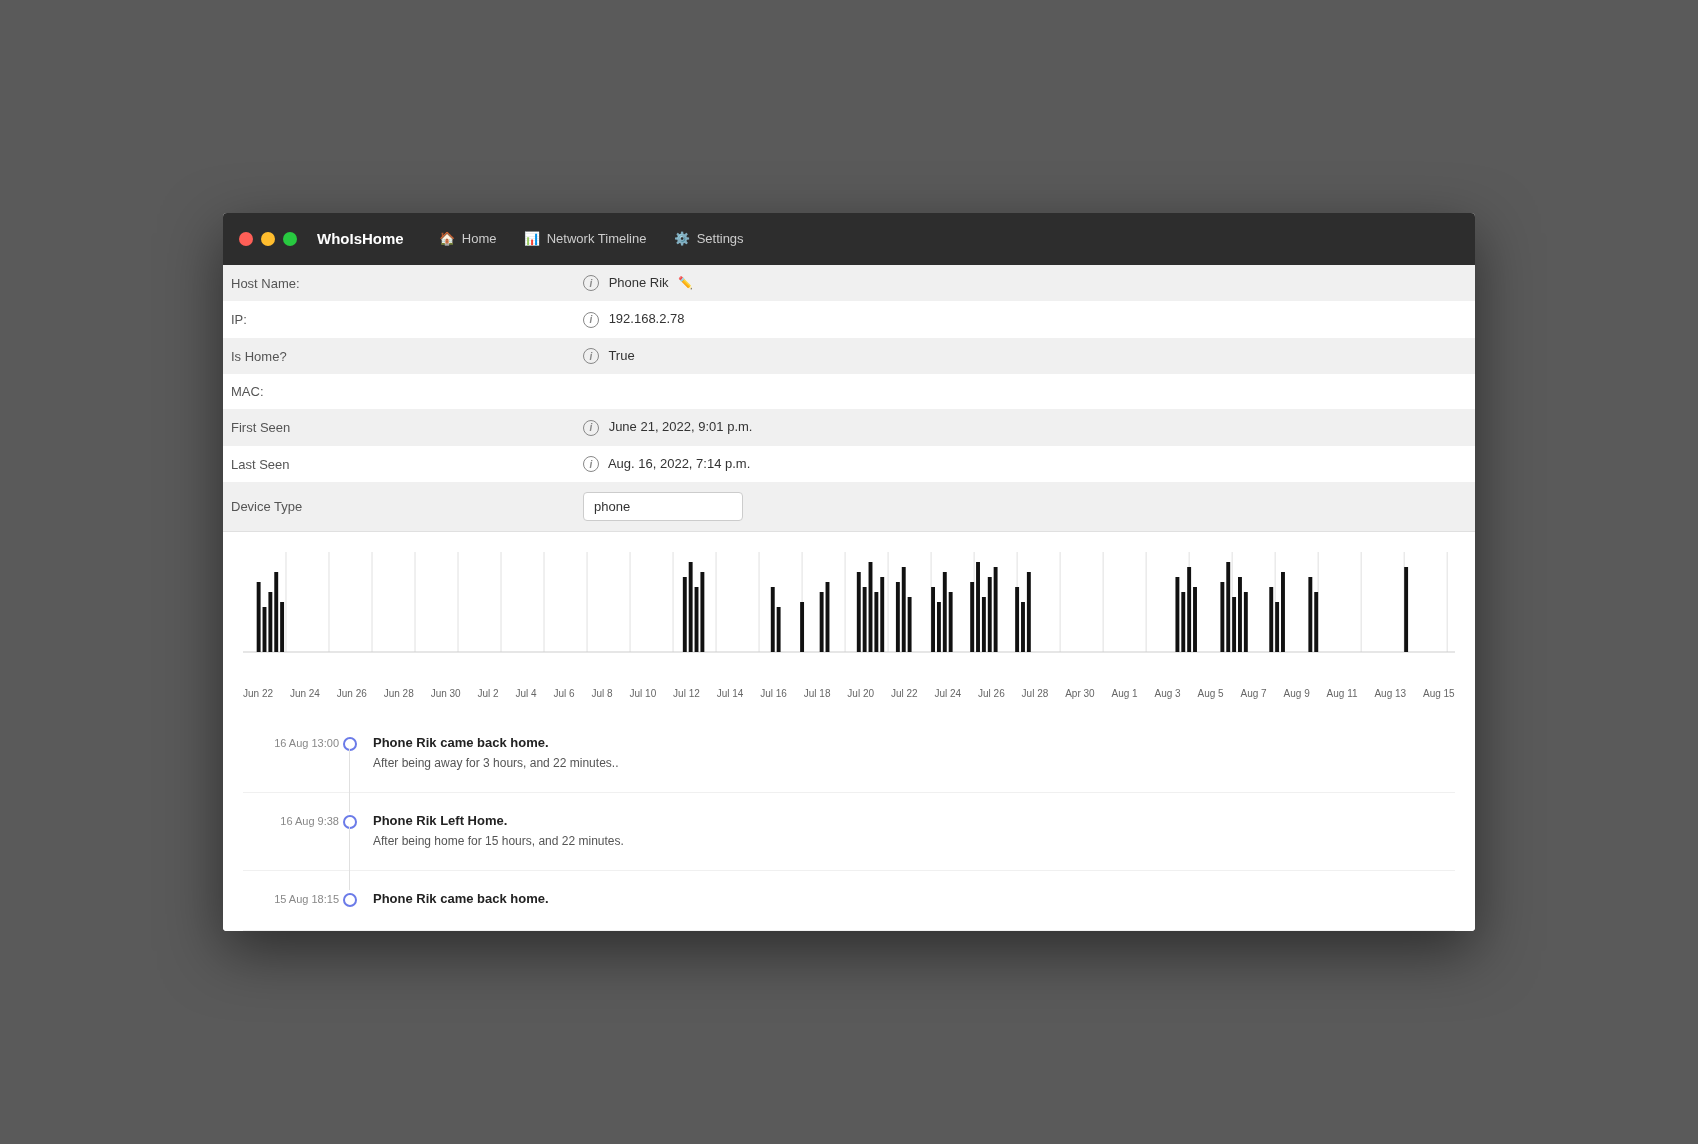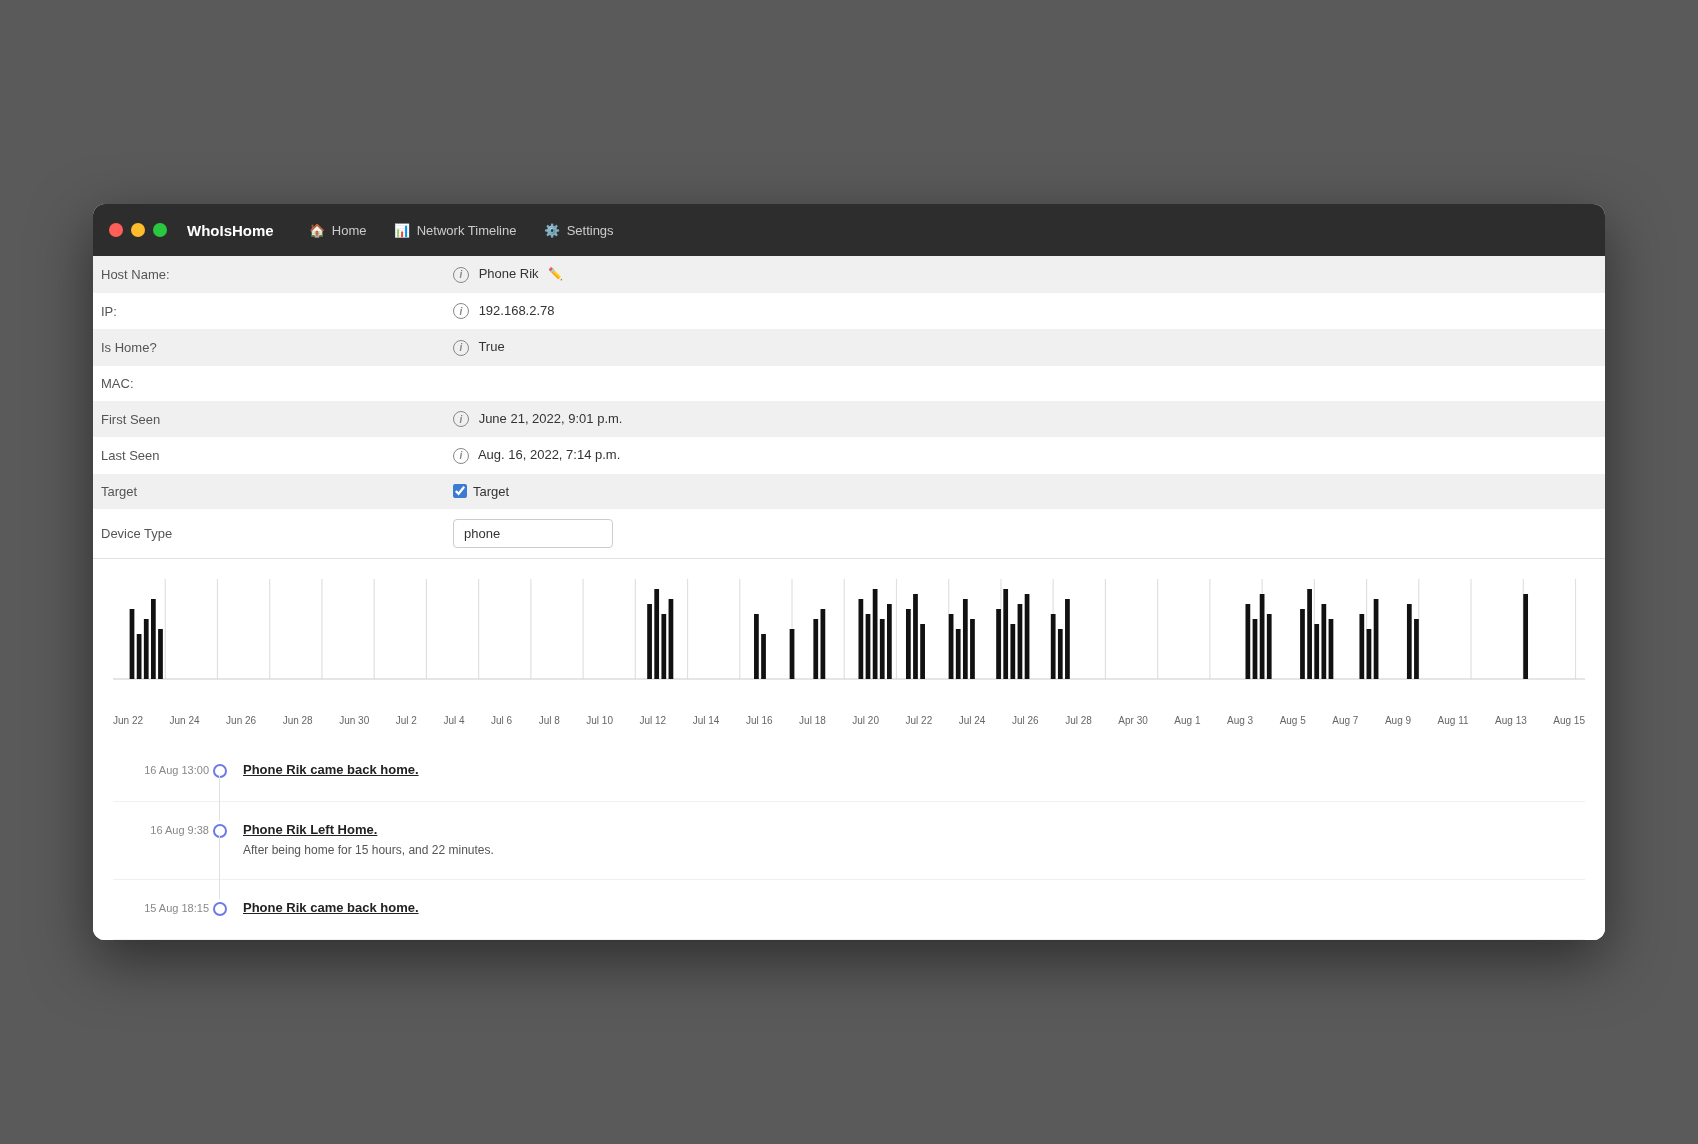--- a/index.html
+++ b/index.html
@@ -5,23 +5,23 @@
     * { box-sizing: border-box; margin: 0; padding: 0; }
     body {
       background: #5a5a5a;
       display: flex;
       justify-content: center;
       align-items: center;
       min-height: 100vh;
       font-family: -apple-system, BlinkMacSystemFont, 'Segoe UI', sans-serif;
     }
     .window {
-      width: 1512px;
+      width: 1252px;
       background: #ffffff;
-      border-radius: 12px;
+      border-radius: 4px;
       overflow: hidden;
       box-shadow: 0 20px 60px rgba(0,0,0,0.5);
     }
     .titlebar {
       background: #2d2d2d;
       height: 52px;
       display: flex;
       align-items: center;
       padding: 0 16px;
       gap: 8px;
@@ -166,21 +166,20 @@
       margin-right: 16px;
       margin-top: 2px;
       flex-shrink: 0;
     }
     .timeline-content { flex: 1; }
     .timeline-title {
       font-size: 13px;
       font-weight: 600;
       color: #222;
       margin-bottom: 4px;
-      text-decoration: underline;
     }
     .timeline-desc {
       font-size: 12px;
       color: #555;
       line-height: 1.5;
     }
     .timeline-line {
       position: absolute;
       left: 106px;
       top: 34px;
@@ -252,29 +251,20 @@
         <td>
           <span class="info-icon">i</span>
           <span>June 21, 2022, 9:01 p.m.</span>
         </td>
       </tr>
       <tr>
         <td>Last Seen</td>
         <td>
           <span class="info-icon">i</span>
           <span>Aug. 16, 2022, 7:14 p.m.</span>
-        </td>
-      </tr>
-      <tr>
-        <td>Target</td>
-        <td>
-          <div class="checkbox-target">
-            <input type="checkbox" checked="" style="">
-            <span>Target</span>
-          </div>
         </td>
       </tr>
       <tr>
         <td>Device Type</td>
         <td>
           <input type="text" class="device-type-input" value="phone" style="">
         </td>
       </tr>
     </tbody>
       </table>
@@ -411,20 +401,21 @@
       </div>
     </div>
 
     <div class="timeline-section">
       <div class="timeline-entry">
         <div class="timeline-line"></div>
         <div class="timeline-time">16 Aug 13:00</div>
         <div class="timeline-dot"></div>
         <div class="timeline-content">
           <div class="timeline-title">Phone Rik came back home.</div>
+          <div class="timeline-desc">After being away for 3 hours, and 22 minutes..</div>
         </div>
       </div>
       <div class="timeline-entry">
         <div class="timeline-line"></div>
         <div class="timeline-time">16 Aug 9:38</div>
         <div class="timeline-dot"></div>
         <div class="timeline-content">
           <div class="timeline-title">Phone Rik Left Home.</div>
           <div class="timeline-desc">After being home for 15 hours, and 22 minutes.</div>
         </div>

